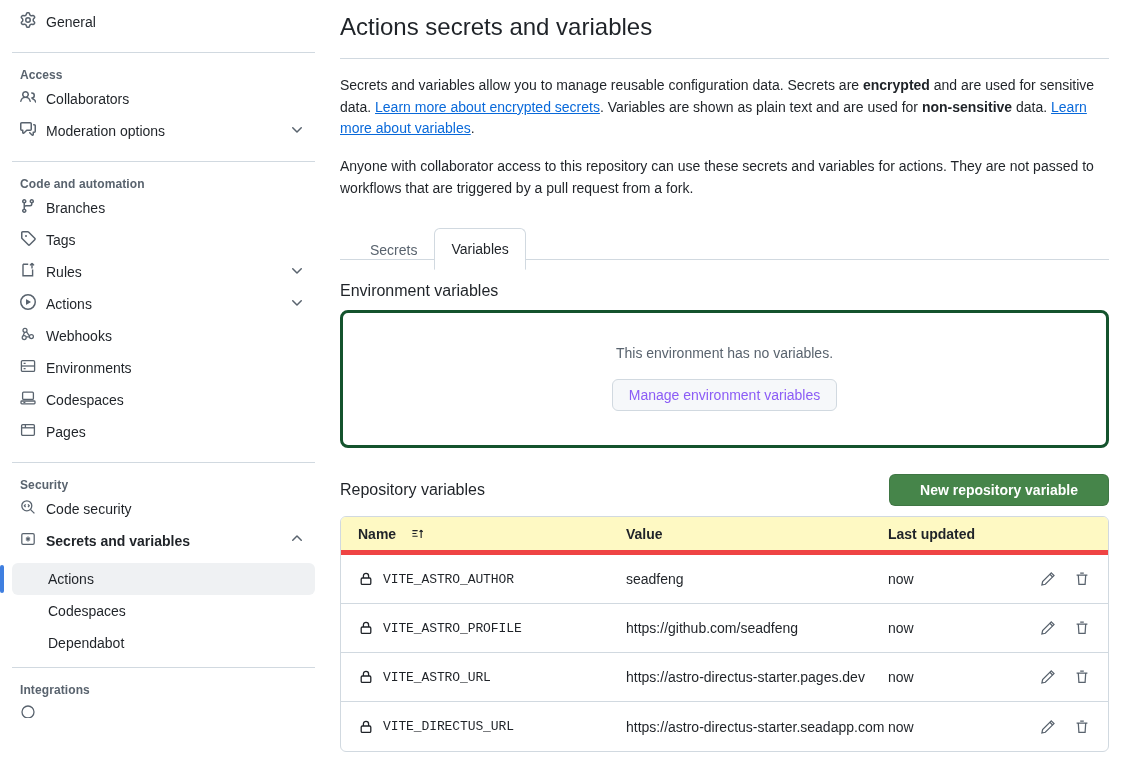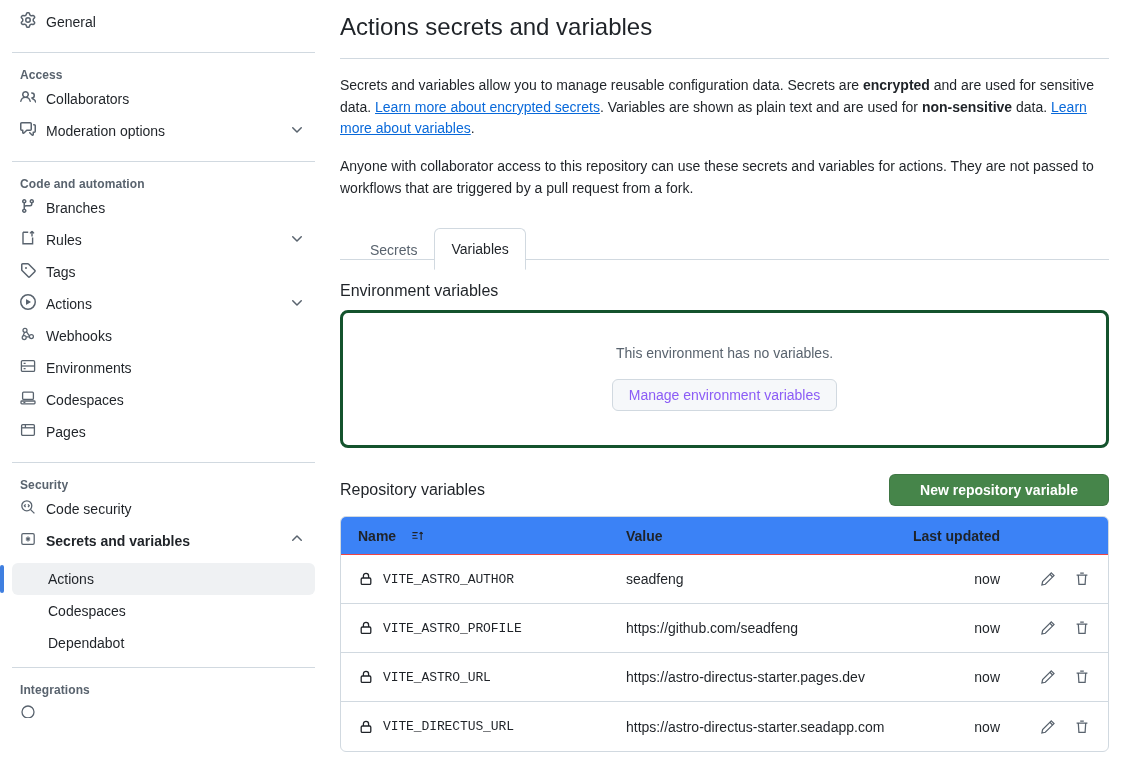--- a/index.html
+++ b/index.html
@@ -196,38 +196,38 @@
 
   .tbl {
     border: 1px solid #d1d9e0;
     border-radius: 6px;
     overflow: hidden;
     background: #ffffff;
   }
   .tbl-head {
     display: flex;
     align-items: center;
-    background: #3b82f6;
-    border-bottom: 1px solid #ef4444;
+    background: #fef9c3;
+    border-bottom: 5px solid #ef4444;
     height: 38px;
     font-size: 14px;
     font-weight: 600;
     color: #1f2328;
   }
   .tbl-row {
     display: flex;
     align-items: center;
     height: 49px;
     border-bottom: 1px solid #d1d9e0;
     font-size: 14px;
   }
   .tbl-row:last-child { border-bottom: none; }
   .c-name { flex: 0 0 285px; padding-left: 17px; display: flex; align-items: center; gap: 9px; }
   .c-val  { flex: 1 1 auto; padding-left: 0px; color: #1f2328; }
-  .c-upd  { flex: 0 0 120px; text-align: right; color: #1f2328; padding-right: 8px; }
+  .c-upd  { flex: 0 0 120px; text-align: left; color: #1f2328; padding-right: 8px; }
   .c-act  { flex: 0 0 100px; display: flex; align-items: center; justify-content: flex-end; gap: 18px; padding-right: 18px; }
   .mono { font-family: "Liberation Mono", monospace; font-size: 13px; letter-spacing: -0.1px; }
   .lock { color: #1f2328; display: inline-flex; width: 16px; height: 16px; }
   .icon-btn { color: #59636e; cursor: pointer; display: inline-flex; width: 16px; height: 16px; }
   .sort-ico { display: inline-flex; margin-left: 6px; color: #1f2328; vertical-align: middle; }
   .head-name { display: flex; align-items: center; }
 </style>
 </head>
 <body>
 
@@ -278,40 +278,40 @@
       <span class="ico">
         <svg width="16" height="16" viewBox="0 0 16 16" fill="currentColor">
             <path d="M9.5 3.25a2.25 2.25 0 1 1 3 2.122V6A2.5 2.5 0 0 1 10 8.5H6a1 1 0 0 0-1 1v1.128a2.251 2.251 0 1 1-1.5 0V5.372a2.25 2.25 0 1 1 1.5 0v1.836A2.493 2.493 0 0 1 6 7h4a1 1 0 0 0 1-1v-.628A2.25 2.25 0 0 1 9.5 3.25Zm-6 0a.75.75 0 1 0 1.5 0 .75.75 0 0 0-1.5 0Zm8.25-.75a.75.75 0 1 0 0 1.5.75.75 0 0 0 0-1.5ZM4.25 12a.75.75 0 1 0 0 1.5.75.75 0 0 0 0-1.5Z"></path>
           </svg>
       </span>
       <span class="lbl">Branches</span>
     </div>
 
     <div class="nav-item">
       <span class="ico">
+        <svg width="16" height="16" viewBox="0 0 16 16" fill="currentColor">
+            <path d="M1 7.775V2.75C1 1.784 1.784 1 2.75 1h5.025c.464 0 .91.184 1.238.513l6.25 6.25a1.75 1.75 0 0 1 0 2.474l-5.026 5.026a1.75 1.75 0 0 1-2.474 0l-6.25-6.25A1.752 1.752 0 0 1 1 7.775Zm1.5 0c0 .066.026.13.073.177l6.25 6.25a.25.25 0 0 0 .354 0l5.025-5.025a.25.25 0 0 0 0-.354l-6.25-6.25a.25.25 0 0 0-.177-.073H2.75a.25.25 0 0 0-.25.25ZM6 5a1 1 0 1 1 0 2 1 1 0 0 1 0-2Z"></path>
+          </svg>
+      </span>
+      <span class="lbl">Tags</span>
+    </div>
+
+    <div class="nav-item">
+      <span class="ico">
         <svg width="16" height="16" viewBox="0 0 16 16" fill="none" stroke="currentColor" stroke-width="1.4">
             <path d="M3 2.2h5.2M3 2.2v11.6h9.6V7.4"></path>
             <path d="M12 1.2v5.2M12 1.2 10 3.4M12 1.2l2 2.2"></path>
           </svg>
       </span>
       <span class="lbl">Rules</span>
       <span class="chev">
         <svg width="16" height="16" viewBox="0 0 16 16" fill="currentColor">
             <path d="M12.78 6.22a.75.75 0 0 1 0 1.06l-4.25 4.25a.75.75 0 0 1-1.06 0L3.22 7.28a.749.749 0 1 1 1.06-1.06L8 9.94l3.72-3.72a.75.75 0 0 1 1.06 0Z"></path>
           </svg>
       </span>
-    </div>
-
-    <div class="nav-item">
-      <span class="ico">
-        <svg width="16" height="16" viewBox="0 0 16 16" fill="currentColor">
-            <path d="M1 7.775V2.75C1 1.784 1.784 1 2.75 1h5.025c.464 0 .91.184 1.238.513l6.25 6.25a1.75 1.75 0 0 1 0 2.474l-5.026 5.026a1.75 1.75 0 0 1-2.474 0l-6.25-6.25A1.752 1.752 0 0 1 1 7.775Zm1.5 0c0 .066.026.13.073.177l6.25 6.25a.25.25 0 0 0 .354 0l5.025-5.025a.25.25 0 0 0 0-.354l-6.25-6.25a.25.25 0 0 0-.177-.073H2.75a.25.25 0 0 0-.25.25ZM6 5a1 1 0 1 1 0 2 1 1 0 0 1 0-2Z"></path>
-          </svg>
-      </span>
-      <span class="lbl">Tags</span>
     </div>
 
     <div class="nav-item">
       <span class="ico">
         <svg width="16" height="16" viewBox="0 0 16 16" fill="currentColor">
             <path d="M8 0a8 8 0 1 1 0 16A8 8 0 0 1 8 0ZM1.5 8a6.5 6.5 0 1 0 13 0 6.5 6.5 0 0 0-13 0Zm4.879-2.773 4.264 2.559a.25.25 0 0 1 0 .428l-4.264 2.559A.25.25 0 0 1 6 10.559V5.442a.25.25 0 0 1 .379-.215Z"></path>
           </svg>
       </span>
       <span class="lbl">Actions</span>
       <span class="chev">

